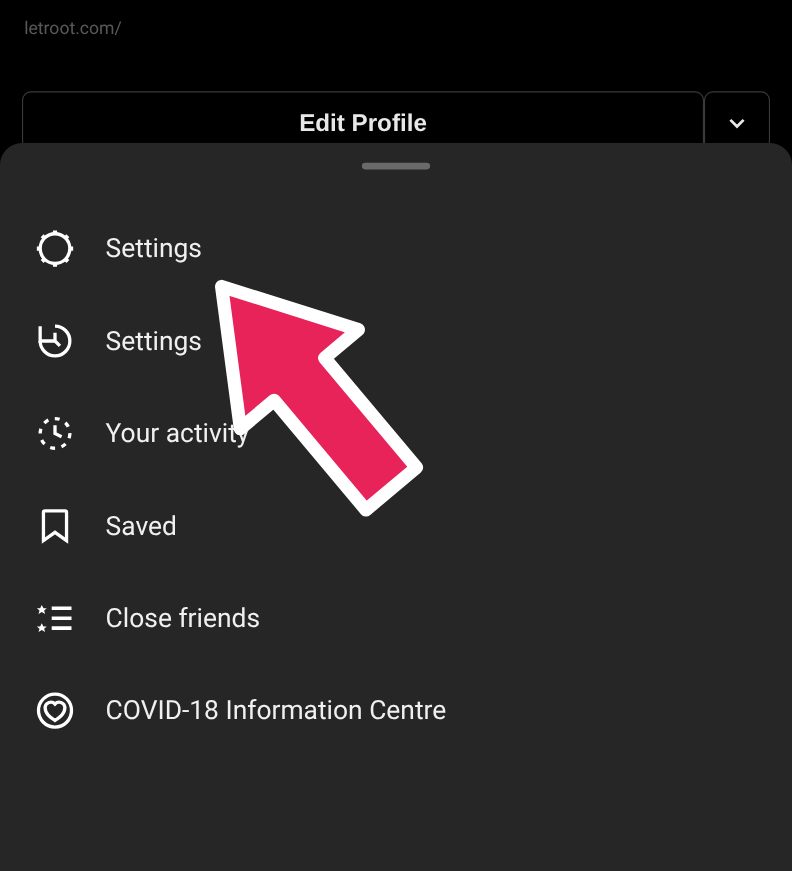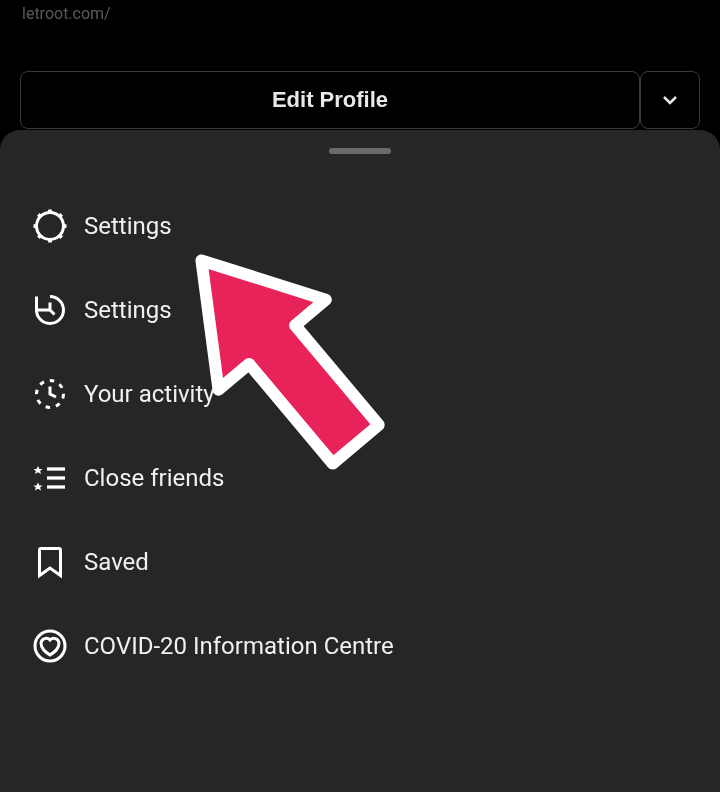--- a/index.html
+++ b/index.html
@@ -14,21 +14,21 @@
       font-family: -apple-system, BlinkMacSystemFont, "Segoe UI", Roboto, Helvetica, Arial, sans-serif;
       overflow: hidden;
       position: relative;
     }
     .top-section {
       padding: 0 20px;
     }
     .breadcrumb-text {
       color: #b0b0b0;
       font-size: 16px;
-      padding: 4px 0 8px 2px;
+      padding: 16px 0 8px 2px;
       opacity: 0.5;
     }
     .button-row {
       display: flex;
       margin-top: 40px;
     }
     .edit-profile-btn {
       flex: 1;
       height: 58px;
       background: transparent;
@@ -68,21 +68,21 @@
     .drag-handle {
       width: 62px;
       height: 6px;
       background: #6a6a6a;
       border-radius: 3px;
       margin: 0 auto 30px;
     }
     .menu-item {
       display: flex;
       align-items: center;
-      gap: 14px;
+      gap: 26px;
       padding: 22px 30px;
       cursor: pointer;
     }
     .menu-icon {
       width: 40px;
       height: 40px;
       display: flex;
       align-items: center;
       justify-content: center;
       color: #fff;
@@ -146,48 +146,48 @@
         <circle cx="12" cy="12" r="9" stroke-dasharray="3 4"></circle>
         <polyline points="12 7 12 12 16 14"></polyline>
       </svg>
     </span>
     <span class="menu-label">Your activity</span>
   </div>
 
 
   <div class="menu-item">
     <span class="menu-icon">
+      <svg width="36" height="36" viewBox="0 0 24 24" fill="none" stroke="#fff" stroke-width="2">
+        <path d="M19 21 L12 16 L5 21 V4 a1 1 0 0 1 1-1 h12 a1 1 0 0 1 1 1 z"></path>
+      </svg>
+    </span>
+    <span class="menu-label">Saved</span>
+  </div>
+
+  <div class="menu-item">
+    <span class="menu-icon">
       <svg width="36" height="36" viewBox="0 0 24 24" fill="none" stroke="#fff" stroke-width="2.2">
         <line x1="10" y1="6" x2="22" y2="6"></line>
         <line x1="10" y1="12" x2="22" y2="12"></line>
         <line x1="10" y1="18" x2="22" y2="18"></line>
         <path d="M4 4 l1 2 2 0 -1.6 1.4 0.6 2 -2-1.2 -2 1.2 0.6-2 L1 6 l2 0 z" fill="#fff" stroke="none"></path>
         <path d="M4 15 l1 2 2 0 -1.6 1.4 0.6 2 -2-1.2 -2 1.2 0.6-2 L1 17 l2 0 z" fill="#fff" stroke="none"></path>
       </svg>
     </span>
     <span class="menu-label">Close friends</span>
   </div>
 
   <div class="menu-item">
     <span class="menu-icon">
       <svg width="36" height="36" viewBox="0 0 24 24" fill="none" stroke="#fff" stroke-width="2">
-        <path d="M19 21 L12 16 L5 21 V4 a1 1 0 0 1 1-1 h12 a1 1 0 0 1 1 1 z"></path>
-      </svg>
-    </span>
-    <span class="menu-label">Saved</span>
-  </div>
-
-  <div class="menu-item">
-    <span class="menu-icon">
-      <svg width="36" height="36" viewBox="0 0 24 24" fill="none" stroke="#fff" stroke-width="2">
         <circle cx="12" cy="12" r="10"></circle>
         <path d="M12 18 c-3-2-6-4-6-8 a3.5 3.5 0 0 1 6-2 a3.5 3.5 0 0 1 6 2 c0 4-3 6-6 8z"></path>
       </svg>
     </span>
-    <span class="menu-label">COVID-20 Information Centre</span>
+    <span class="menu-label">COVID-18 Information Centre</span>
   </div>
 </div>
 
 <div class="arrow-annotation">
   <svg width="300" height="320" viewBox="0 0 300 320">
     <g transform="rotate(-40 140 160)">
       <path d="M140 30 L210 140 L170 140 L170 270 L110 270 L110 140 L70 140 Z" fill="#e8235a" stroke="#fff" stroke-width="12" stroke-linejoin="round"></path>
     </g>
   </svg>
 </div>

